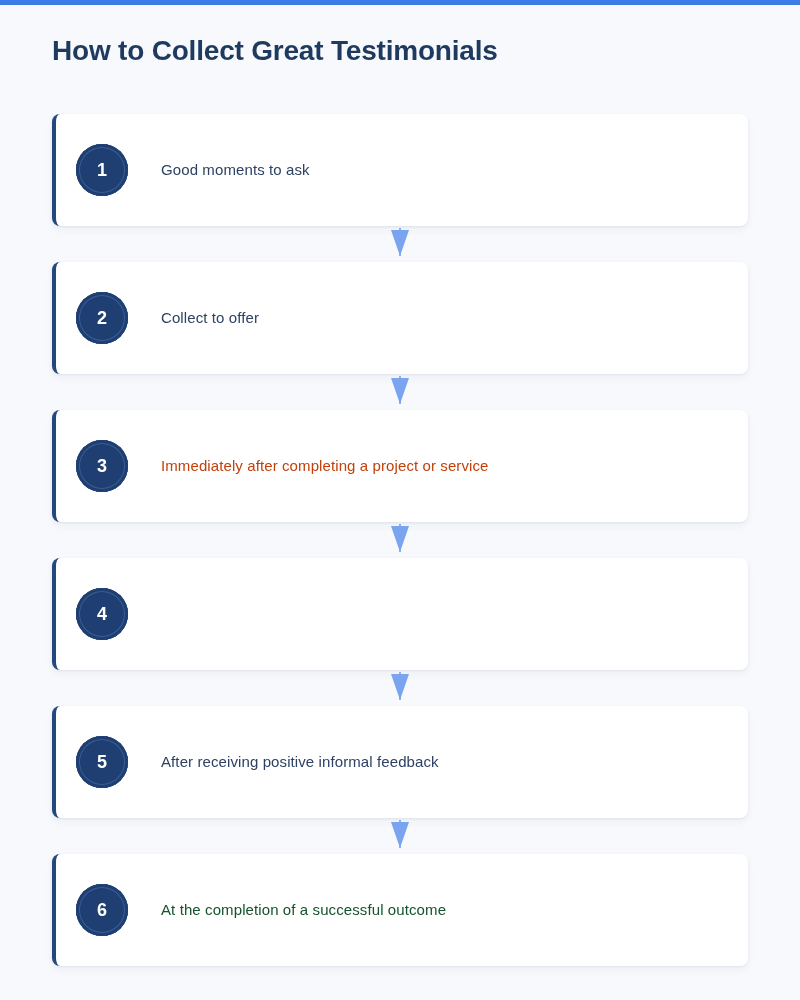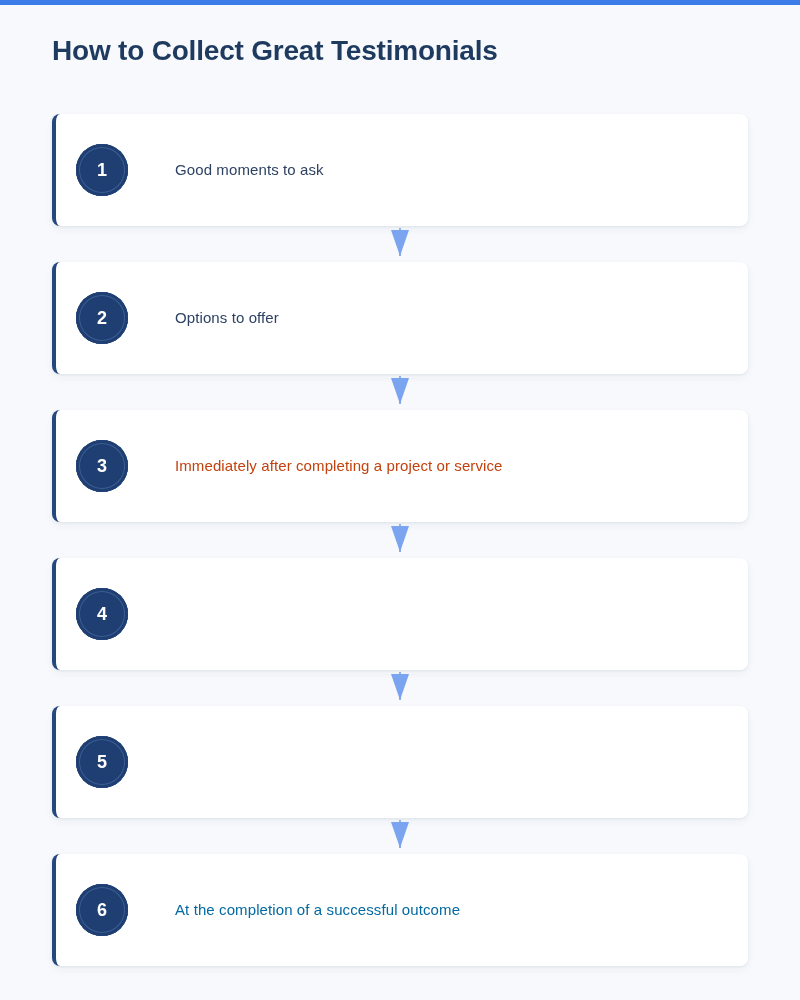--- a/index.html
+++ b/index.html
@@ -92,21 +92,21 @@
     font-size: 18px;
     font-weight: bold;
     display: flex;
     align-items: center;
     justify-content: center;
     line-height: 1;
     margin-left: 4px;
   }
 
   .step-label {
-    margin-left: 47px;
+    margin-left: 33px;
     font-size: 15px;
     font-weight: normal;
     color: #2d4263;
     line-height: 22px;
     letter-spacing: 0.1px;
     white-space: nowrap;
   }
 
   
   .connector {
@@ -165,21 +165,21 @@
     <div class="connector">
       <div class="arrow-wrap">
         <div class="arrow-stem" style="background: rgb(140, 176, 242);"></div>
         <div class="arrow-head" style="border-top-color: rgb(122, 164, 239);"></div>
       </div>
     </div>
 
     <div class="step-block">
       <div class="step-card" style="background: rgb(255, 255, 255); border-left-color: rgb(36, 71, 126);">
         <div class="step-badge" style="background: rgb(31, 63, 115); box-shadow: rgb(31, 63, 115) 0px 0px 0px 3px inset, rgb(60, 93, 146) 0px 0px 0px 4px inset, rgb(31, 63, 115) 0px 0px 0px 6px inset; color: rgb(255, 255, 255);">2</div>
-        <div class="step-label" style="color: rgb(45, 66, 99);">Options to offer</div>
+        <div class="step-label" style="color: rgb(45, 66, 99);">Collect to offer</div>
       </div>
     </div>
 
     <div class="connector">
       <div class="arrow-wrap">
         <div class="arrow-stem" style="background: rgb(140, 176, 242);"></div>
         <div class="arrow-head" style="border-top-color: rgb(122, 164, 239);"></div>
       </div>
     </div>
 
@@ -206,31 +206,32 @@
     <div class="connector">
       <div class="arrow-wrap">
         <div class="arrow-stem" style="background: rgb(140, 176, 242);"></div>
         <div class="arrow-head" style="border-top-color: rgb(122, 164, 239);"></div>
       </div>
     </div>
 
     <div class="step-block">
       <div class="step-card" style="background: rgb(255, 255, 255); border-left-color: rgb(36, 71, 126);">
         <div class="step-badge" style="background: rgb(31, 63, 115); box-shadow: rgb(31, 63, 115) 0px 0px 0px 3px inset, rgb(60, 93, 146) 0px 0px 0px 4px inset, rgb(31, 63, 115) 0px 0px 0px 6px inset; color: rgb(255, 255, 255);">5</div>
+        <div class="step-label" style="color: rgb(45, 66, 99);">After receiving positive informal feedback</div>
       </div>
     </div>
 
     <div class="connector">
       <div class="arrow-wrap">
         <div class="arrow-stem" style="background: rgb(140, 176, 242);"></div>
         <div class="arrow-head" style="border-top-color: rgb(122, 164, 239);"></div>
       </div>
     </div>
 
     <div class="step-block">
       <div class="step-card" style="background: rgb(255, 255, 255); border-left-color: rgb(36, 71, 126);">
         <div class="step-badge" style="background: rgb(31, 63, 115); box-shadow: rgb(31, 63, 115) 0px 0px 0px 3px inset, rgb(60, 93, 146) 0px 0px 0px 4px inset, rgb(31, 63, 115) 0px 0px 0px 6px inset; color: rgb(255, 255, 255);">6</div>
-        <div class="step-label" style="color: #0369a1;">At the completion of a successful outcome</div>
+        <div class="step-label" style="color: #14532d;">At the completion of a successful outcome</div>
       </div>
     </div>
 
   </div>
 </div>
 
 </body></html>

